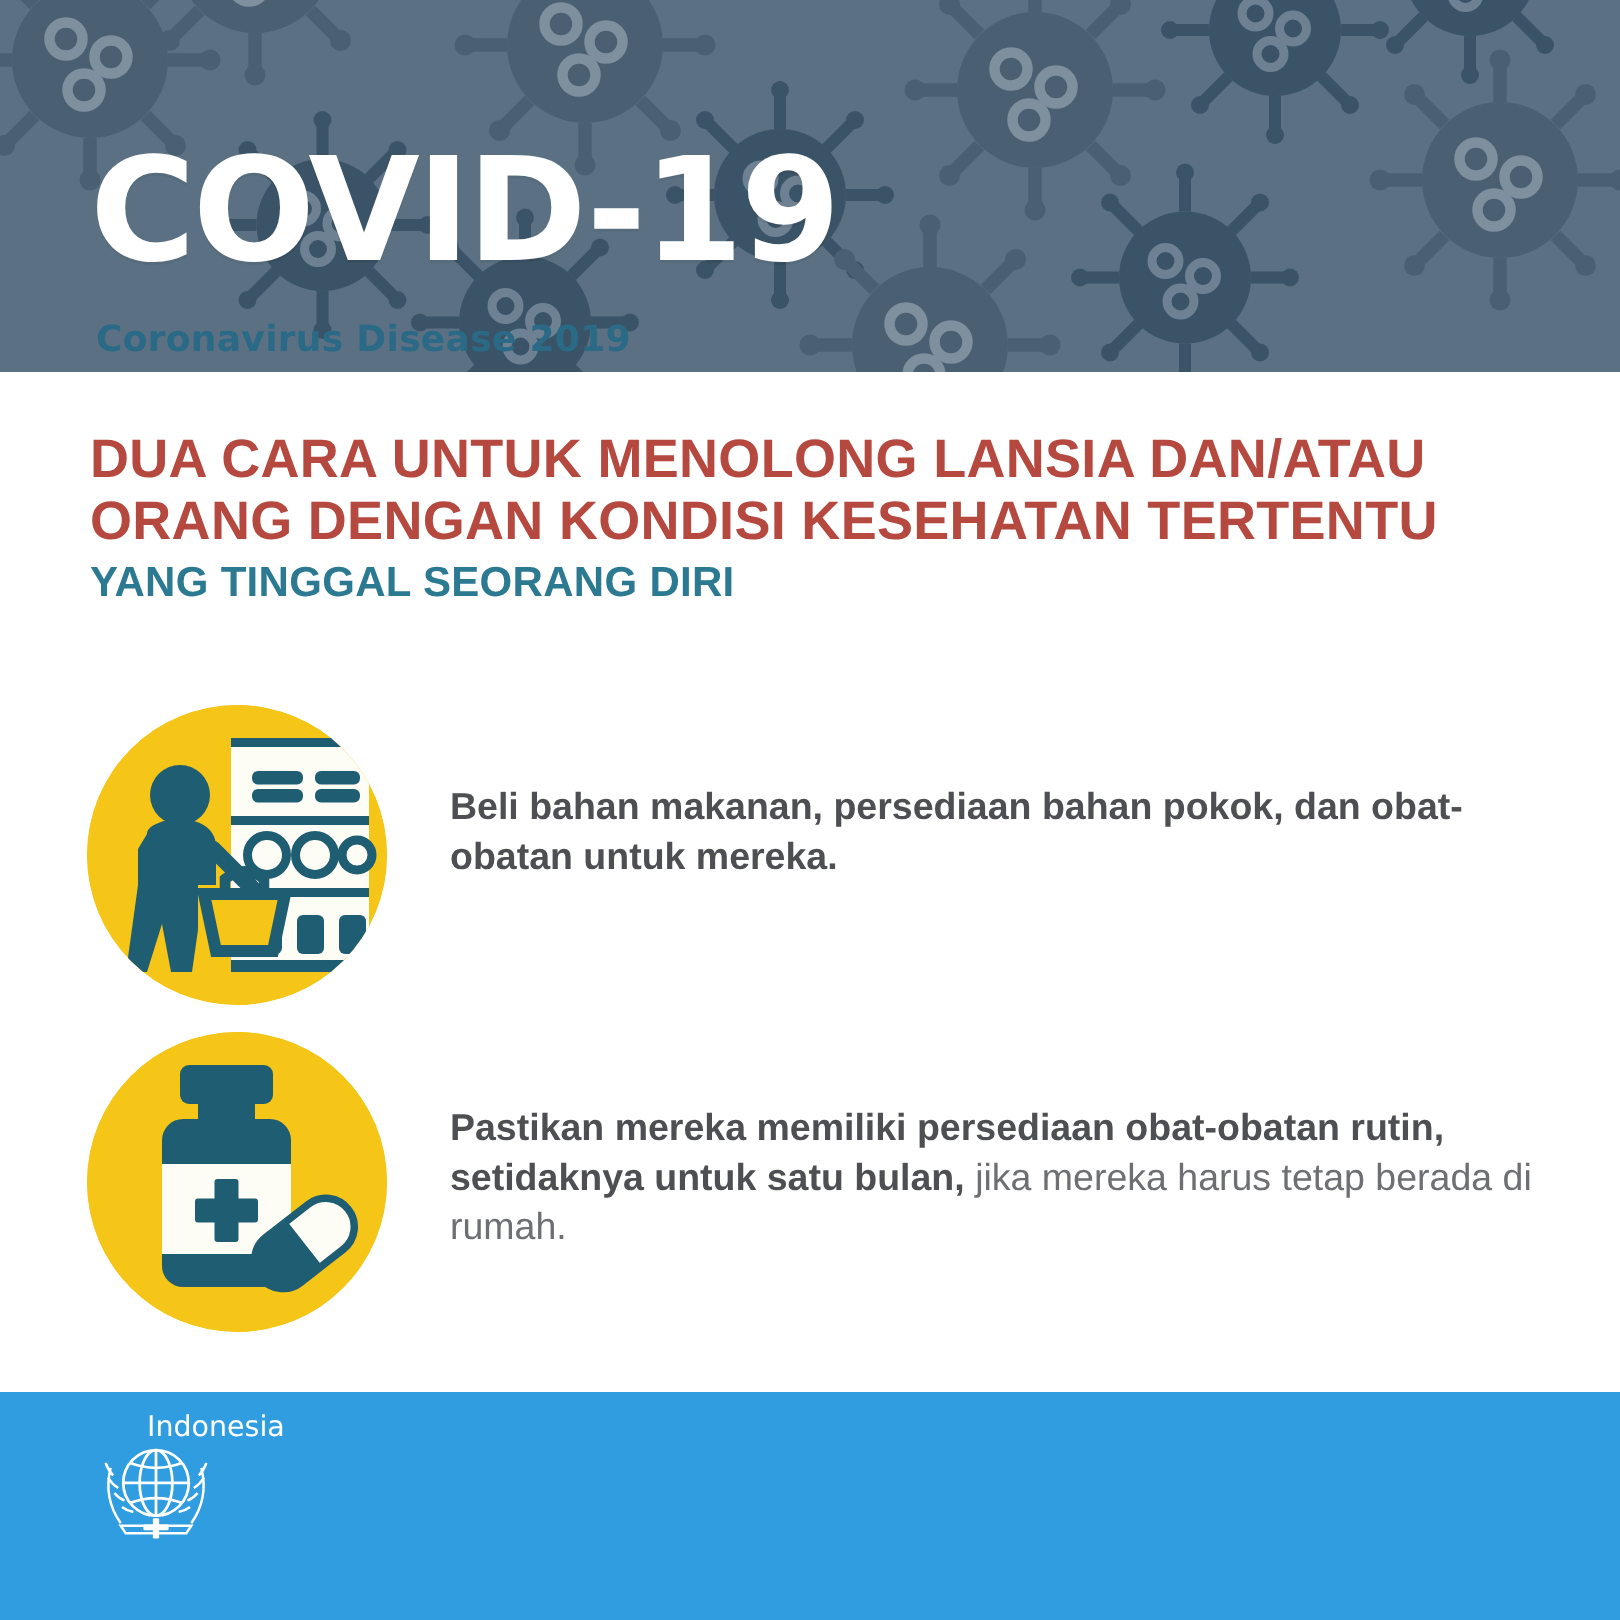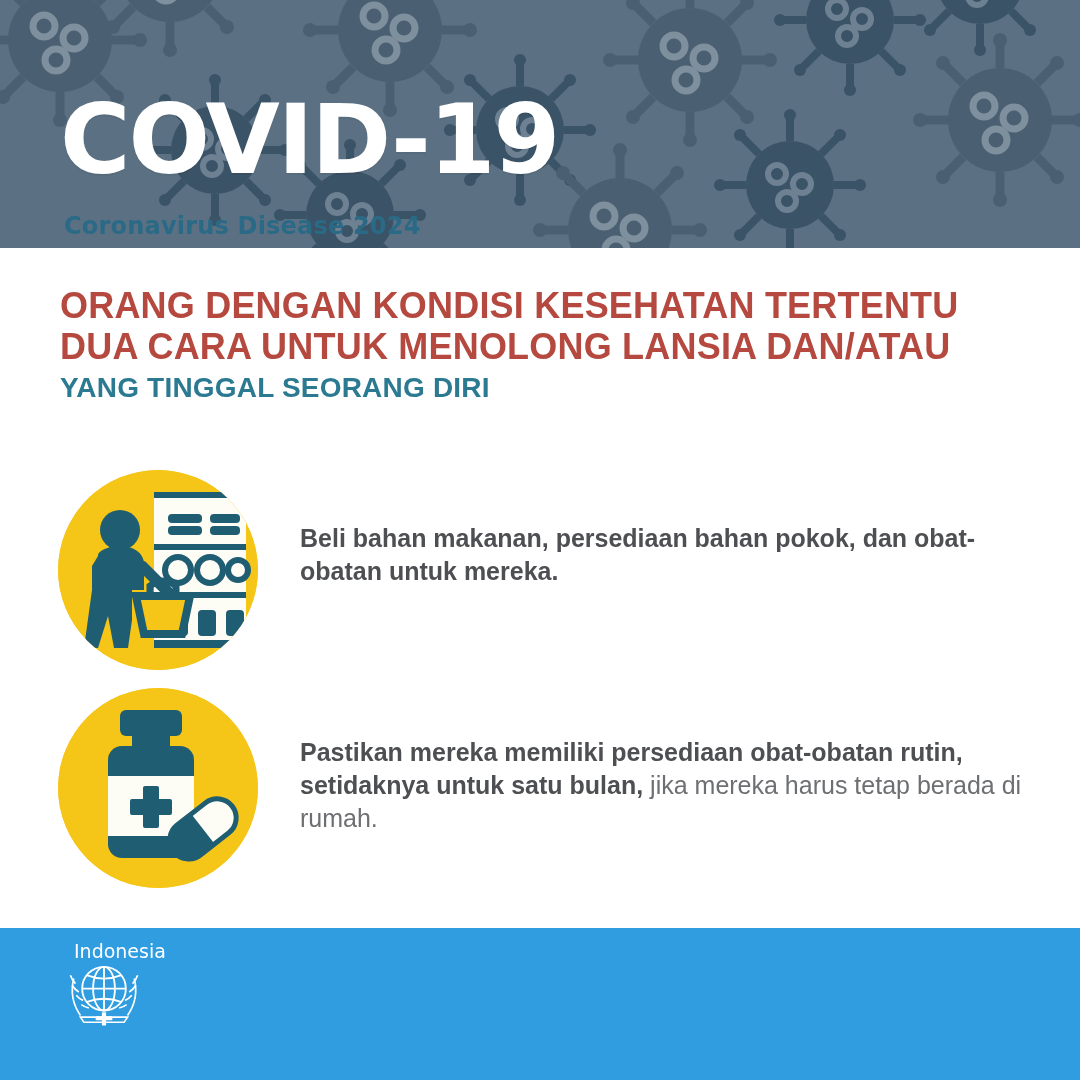--- a/index.html
+++ b/index.html
@@ -134,21 +134,21 @@
     font-family: "DejaVu Sans", sans-serif;
   }
   .who-line1, .who-line2 {
     font-size: 29px;
     font-weight: bold;
     line-height: 32px;
     letter-spacing: -0.3px;
   }
   .who-country {
     margin-top: 12px;
-    margin-left: 74px;
+    margin-left: 98px;
     color: #ffffff;
     font-size: 19px;
     font-family: "DejaVu Sans", sans-serif;
   }
 </style>
 </head>
 <body>
 
 <div class="poster">
 
@@ -220,26 +220,26 @@
       <use href="#virus" x="690" y="60"></use>
       <use href="#virus2" x="850" y="20"></use>
       <use href="#virus" x="1000" y="120"></use>
       <use href="#virus2" x="790" y="185"></use>
       <use href="#virus" x="170" y="-30"></use>
       <use href="#virus2" x="980" y="-20"></use>
       <use href="#virus2" x="350" y="215"></use>
       <use href="#virus" x="620" y="230"></use>
     </svg>
     <div class="covid-title">COVID-19</div>
-    <div class="covid-sub">Coronavirus Disease 2024</div>
+    <div class="covid-sub">Coronavirus Disease 2019</div>
   </div>
 
   <div class="headline-wrap">
+    <div class="headline-red">DUA CARA UNTUK MENOLONG LANSIA DAN/ATAU</div>
     <div class="headline-red">ORANG DENGAN KONDISI KESEHATAN TERTENTU</div>
-    <div class="headline-red">DUA CARA UNTUK MENOLONG LANSIA DAN/ATAU</div>
     <div class="headline-teal">YANG TINGGAL SEORANG DIRI</div>
   </div>
 
   <div class="tip tip-1">
     <div class="icon-circle">
       <svg viewBox="0 0 200 200" width="200" height="200">
         <circle cx="100" cy="100" r="100" fill="#f5c518"></circle>
 
         <rect x="96" y="22" width="92" height="156" fill="#fdfcf5"></rect>
         <rect x="96" y="22" width="92" height="6" fill="#1f5d73"></rect>

